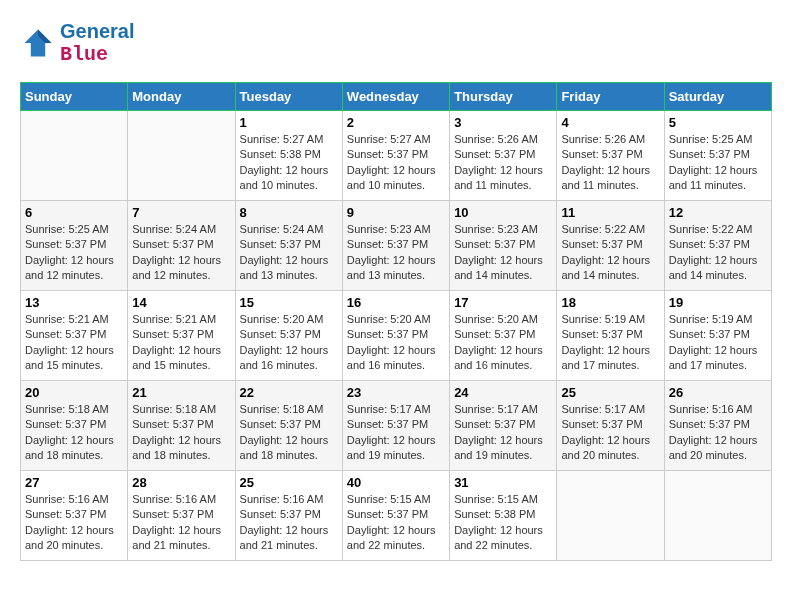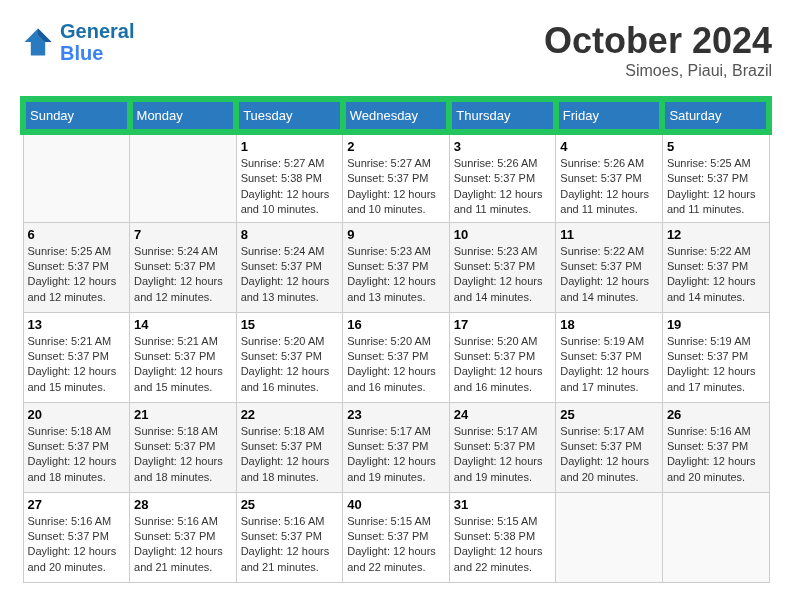--- a/index.html
+++ b/index.html
@@ -41,22 +41,22 @@
       width: 100%;
       border-collapse: collapse;
       font-size: 11px;
     }
     thead tr th {
       background-color: #2a7abf;
       color: #fff;
       padding: 6px 4px;
       text-align: left;
       font-size: 13px;
-      font-weight: normal;
-      border: 6px solid #22c55e;
+      font-weight: bold;
+      border: 1px solid #22c55e;
     }
     tbody tr td {
       border: 1px solid #ccc;
       vertical-align: top;
       padding: 4px;
       width: calc(100% / 7);
       min-height: 80px;
       height: 90px;
       background: #fff;
     }
@@ -82,27 +82,23 @@
 
 <div class="header">
   <div class="logo">
     <svg class="logo-icon" viewBox="0 0 40 40">
       <path d="M20 5 L35 20 L28 20 L28 35 L12 35 L12 20 L5 20 Z" fill="#2a7abf"></path>
       <path d="M20 5 L35 20 L28 20 L20 12 Z" fill="#1a5a9a"></path>
     </svg>
     <div>
       <div style="font-size:20px;font-weight:bold;color:#333;line-height:1.1;">
         <span style="color:#1a6fa8;">General</span><br>
-        <span style="color:#3b82f6;">Blue</span>
+        <span style="color:#be185d;font-family:Liberation Mono, monospace;">Blue</span>
       </div>
     </div>
-  </div>
-  <div class="title-block">
-    <div class="month-title">October 2024</div>
-    <div class="subtitle">Simoes, Piaui, Brazil</div>
   </div>
 </div>
 
 <table>
   <thead>
     <tr>
     <th>Sunday</th>
         <th>Monday</th>
         <th>Tuesday</th>
         <th>Wednesday</th>

